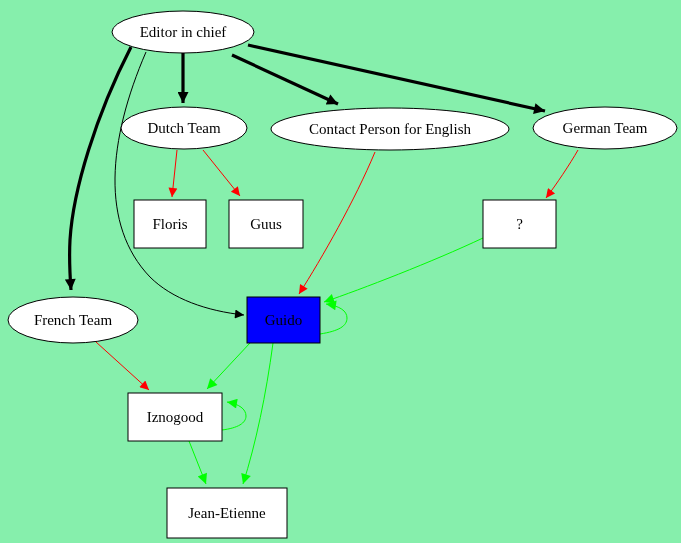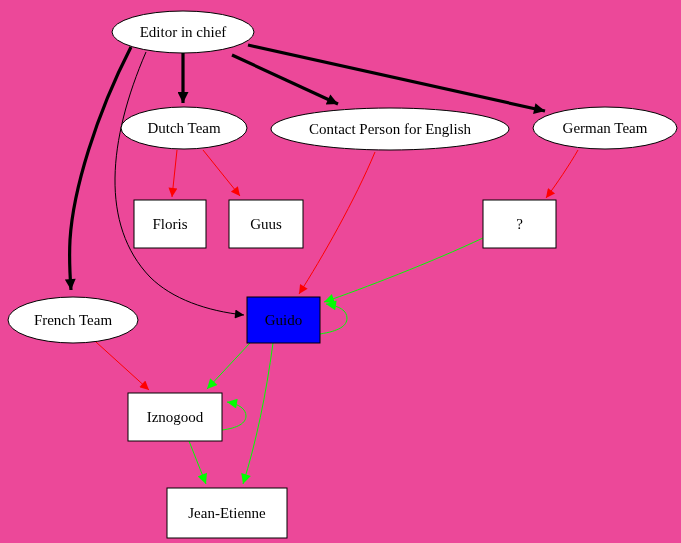--- a/index.html
+++ b/index.html
@@ -3,21 +3,21 @@
 <meta charset="utf-8">
 <style>
   html, body {
     margin: 0;
     padding: 0;
     background: #ffffff;
   }
   .canvas-wrap {
     width: 681px;
     height: 543px;
-    background: #ec4899;
+    background: #86efac;
     position: relative;
     overflow: hidden;
   }
   svg {
     display: block;
     font-family: "Liberation Serif", "DejaVu Serif", serif;
   }
   .node-label {
     font-size: 15px;
     font-family: "Liberation Serif", "DejaVu Serif", serif;

